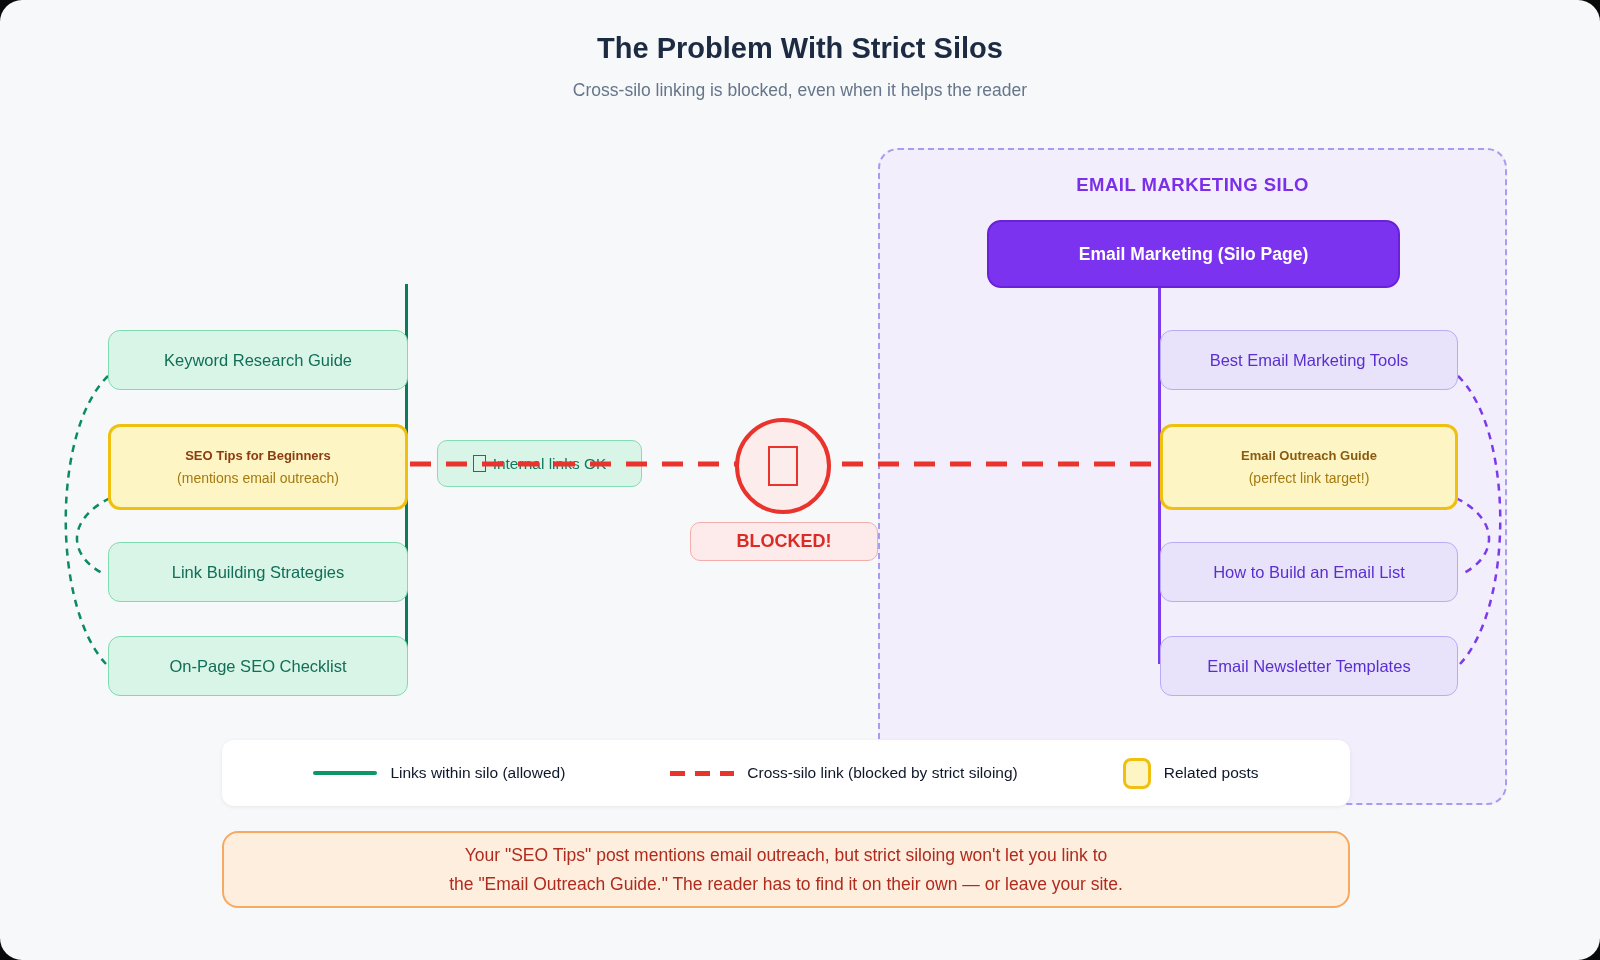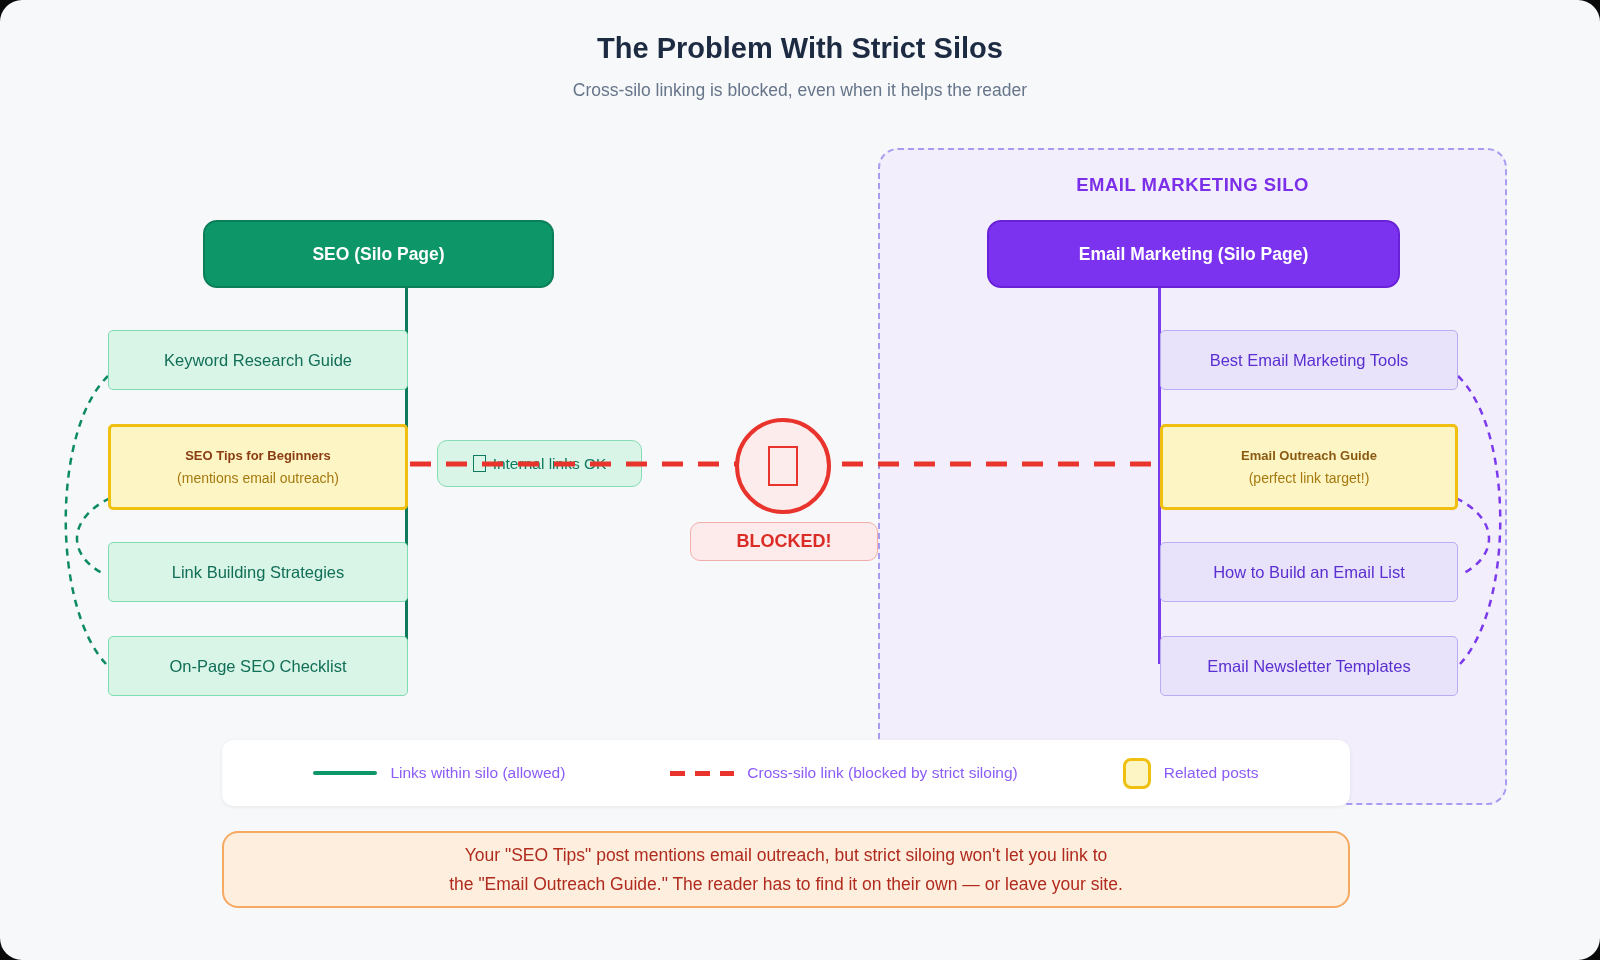--- a/index.html
+++ b/index.html
@@ -25,21 +25,21 @@
   .page-box{position:absolute;height:64px;border-radius:14px;display:flex;
     align-items:center;justify-content:center;color:#fff;font-weight:bold;
     font-size:17.5px;z-index:2;}
   .page-box-seo{left:203px;top:220px;width:347px;background:#0d9668;border:2px solid #0b7f57;}
   .page-box-email{left:987px;top:220px;width:409px;background:#7c33f0;border:2px solid #6a22d8;}
   
   .vline{position:absolute;top:284px;width:3px;height:380px;z-index:1;}
   .vline-seo{left:405px;background:#0d7a5c;}
   .vline-email{left:1158px;background:#7c3aed;}
   
-  .item{position:absolute;width:300px;height:60px;border-radius:5px;display:flex;
+  .item{position:absolute;width:300px;height:60px;border-radius:12px;display:flex;
     flex-direction:column;align-items:center;justify-content:center;
     font-size:16.5px;z-index:2;box-sizing:border-box;text-align:left;}
   .item-seo{left:108px;background:#d9f5e7;border:1.5px solid #7edcb0;color:#116e57;}
   .item-email{left:1160px;width:298px;background:#e8e3fb;border:1.5px solid #b9acf2;color:#5a2ed0;}
   .item-highlight{height:86px;background:#fdf5c4;border:3px solid #f0c011;gap:7px;}
   .item-highlight .item-label{font-weight:bold;font-size:13px;color:#8a3c12;}
   .item-email.item-highlight .item-label{color:#8a5a10;}
   .item-note{font-size:14px;color:#a5790f;}
   
   .ok-badge{position:absolute;left:437px;top:440px;width:205px;height:47px;
@@ -56,21 +56,21 @@
     align-items:center;justify-content:center;z-index:4;box-sizing:border-box;}
   .tofu-big{width:26px;height:36px;border:2.5px solid #e8342c;}
   .blocked-badge{position:absolute;left:690px;top:522px;width:188px;height:39px;
     background:#fdeaea;border:1.5px solid #f2aeaa;border-radius:10px;display:flex;
     align-items:center;justify-content:center;color:#da2b24;font-weight:bold;
     font-size:18px;z-index:4;box-sizing:border-box;}
   
   .legend{position:absolute;left:222px;top:740px;width:1128px;height:66px;
     background:#ffffff;border-radius:12px;box-shadow:0 1px 4px rgba(0,0,0,.07);
     display:flex;align-items:center;justify-content:center;gap:105px;z-index:5;}
-  .legend-entry{display:flex;align-items:center;gap:13px;color:#8b5cf6;font-size:15.5px;}
+  .legend-entry{display:flex;align-items:center;gap:13px;color:#0f172a;font-size:15.5px;}
   .sample-solid{width:64px;height:4px;background:#0d9668;border-radius:2px;}
   .sample-dashed{width:64px;height:5px;
     background:repeating-linear-gradient(90deg,#e8342c 0 15px,transparent 15px 25px);}
   .sample-swatch{width:22px;height:25px;background:#fdf5c4;border:3px solid #f0c011;
     border-radius:8px;box-sizing:content-box;}
   
   .callout{position:absolute;left:222px;top:831px;width:1128px;height:77px;
     background:#fdeede;border:2px solid #f6a961;border-radius:16px;display:flex;
     flex-direction:column;align-items:center;justify-content:center;
     color:#b02b1e;font-size:17.5px;line-height:29px;z-index:5;box-sizing:border-box;}
@@ -94,23 +94,20 @@
   <svg class="svg-under" width="1600" height="960">
     <path d="M 108 376 C 52 430, 52 606, 106 664" fill="none" stroke="#0c8a62" stroke-width="2.5" stroke-dasharray="7 6"></path>
     <path d="M 110 498 C 66 520, 68 556, 104 574" fill="none" stroke="#0c8a62" stroke-width="2.5" stroke-dasharray="7 6"></path>
     <path d="M 1458 376 C 1514 430, 1514 606, 1460 664" fill="none" stroke="#7c3aed" stroke-width="2.5" stroke-dasharray="7 6"></path>
     <path d="M 1456 498 C 1500 520, 1498 556, 1462 574" fill="none" stroke="#7c3aed" stroke-width="2.5" stroke-dasharray="7 6"></path>
   </svg>
 
   <div class="vline vline-seo"></div>
   <div class="vline vline-email"></div>
 
-  <div class="page-box page-box-seo">
-    <span>SEO (Silo Page)</span>
-  </div>
   <div class="page-box page-box-email">
     <span>Email Marketing (Silo Page)</span>
   </div>
 
   <div class="item item-seo" style="top:330px;">
     <span class="item-label">Keyword Research Guide</span>
   </div>
   <div class="item item-seo item-highlight" style="top:424px;">
     <span class="item-label">SEO Tips for Beginners</span>
     <span class="item-note">(mentions email outreach)</span>

